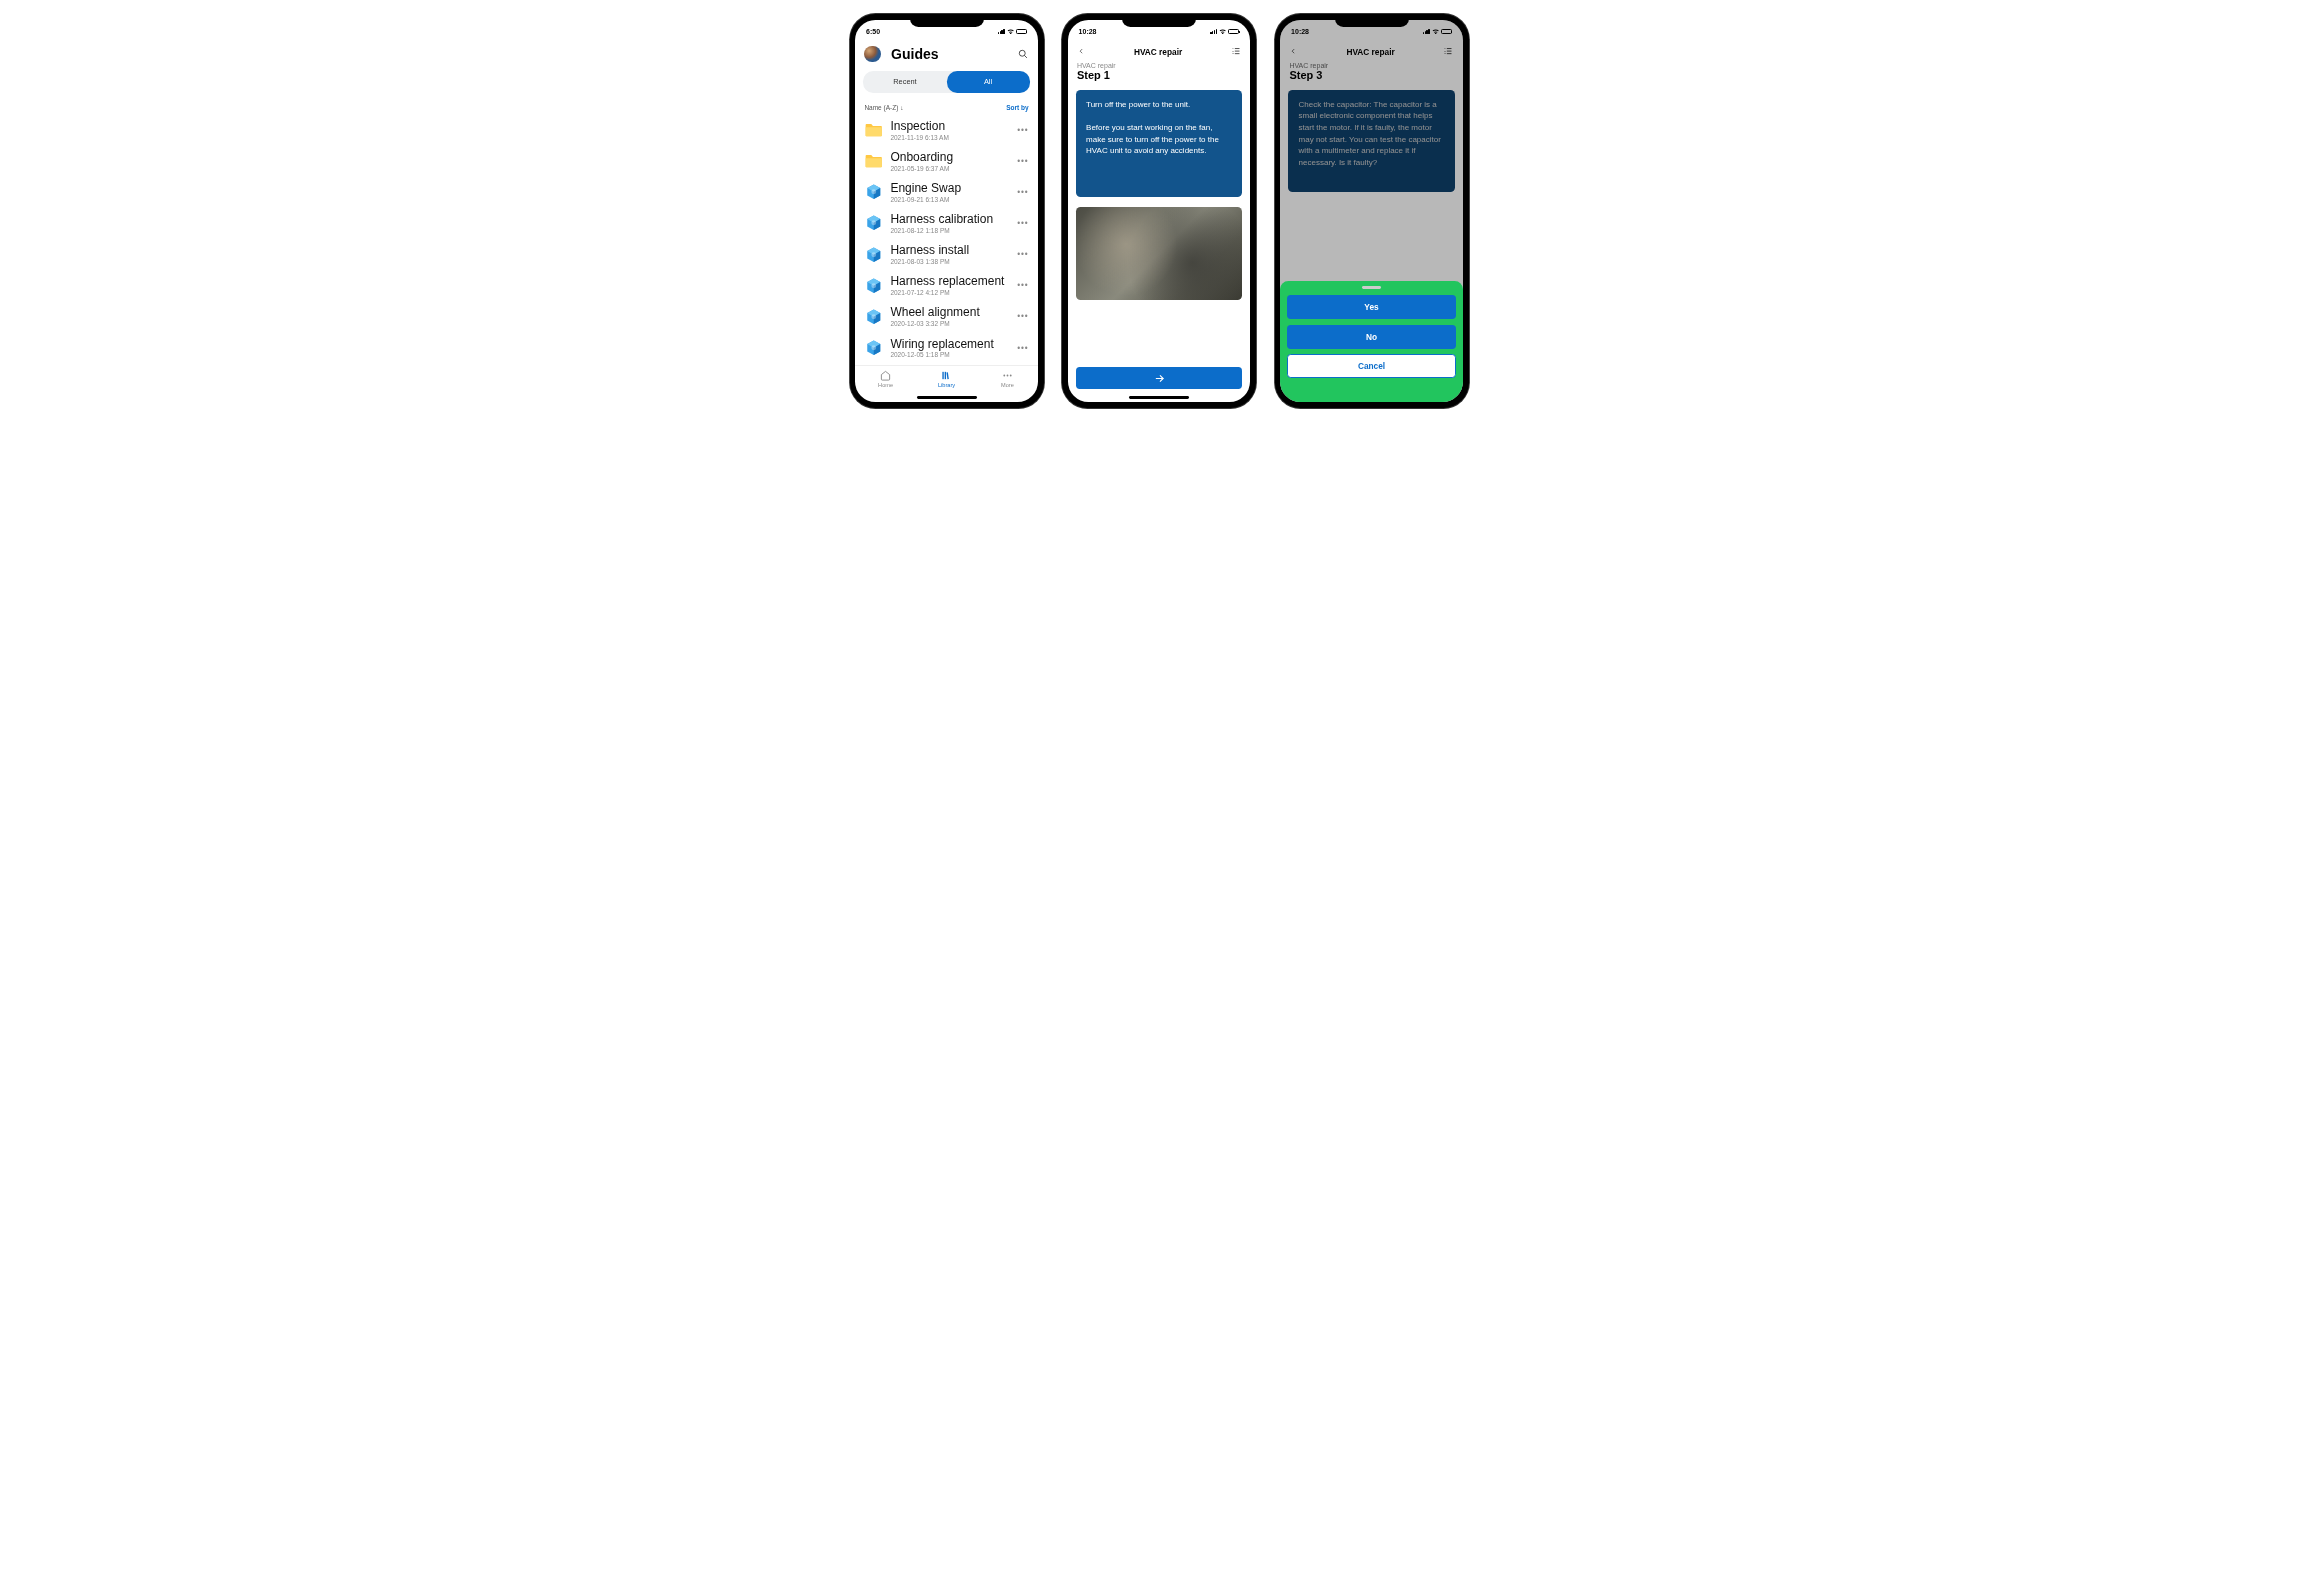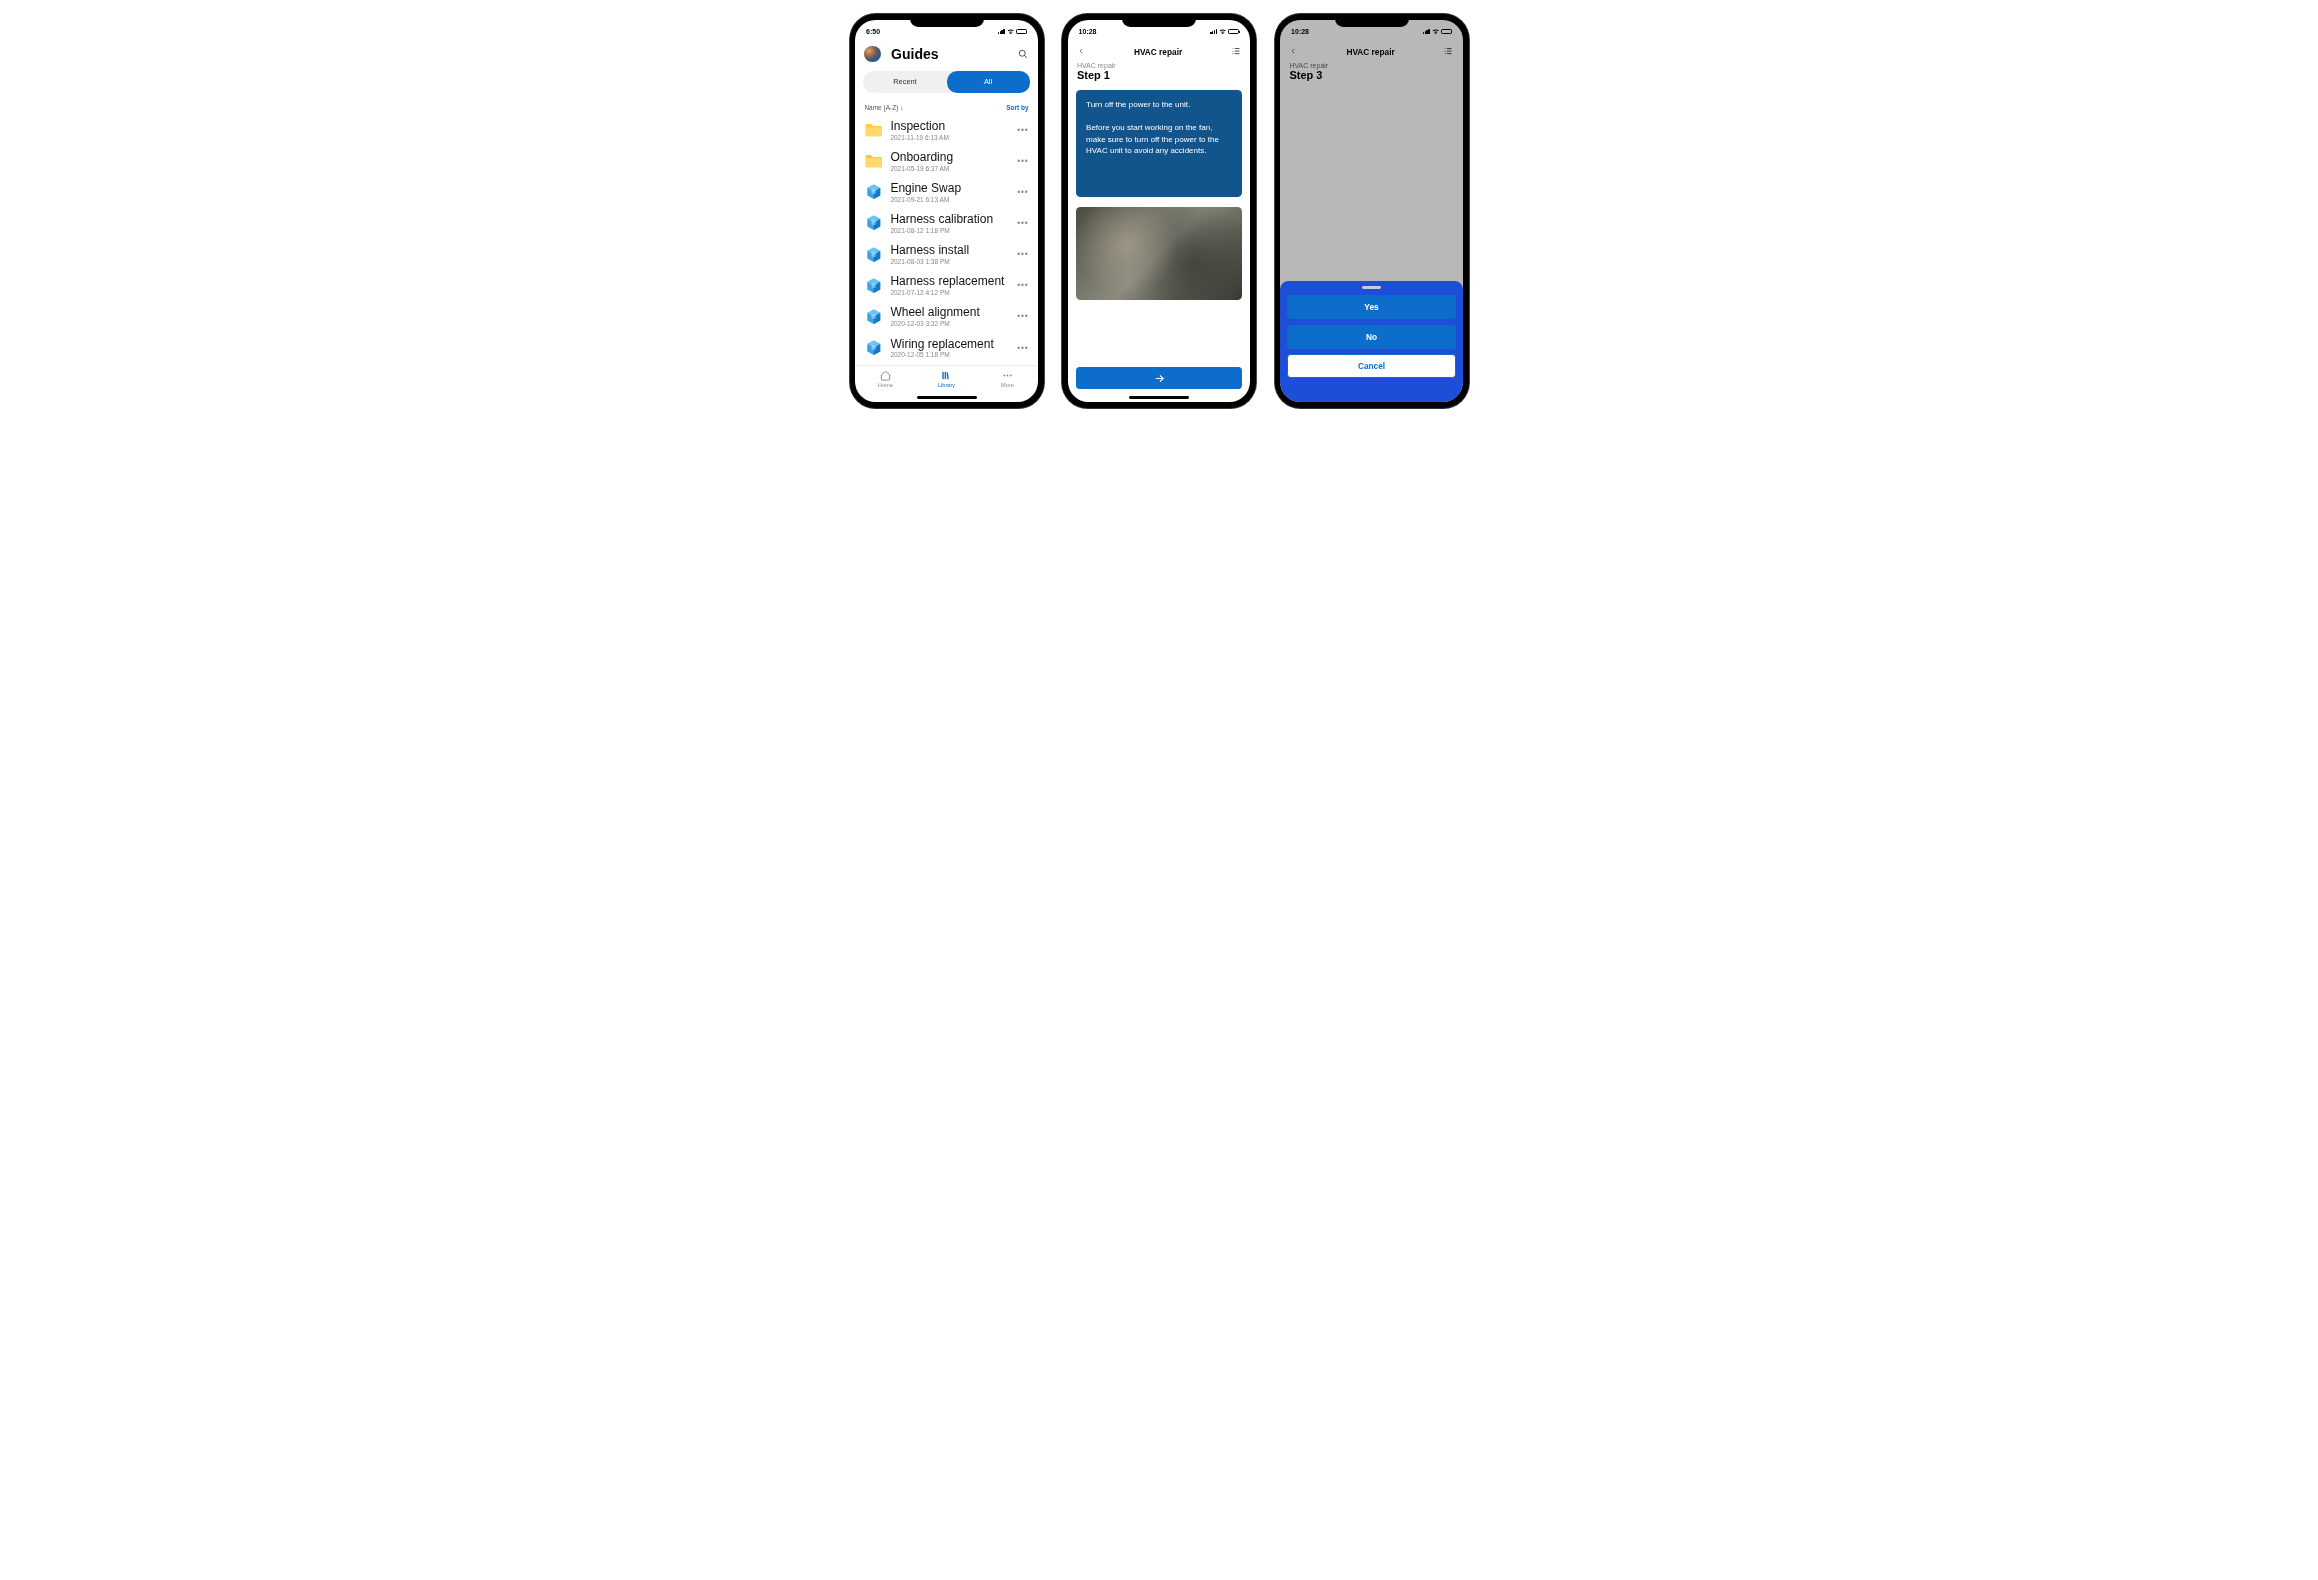--- a/index.html
+++ b/index.html
@@ -140,21 +140,21 @@
     margin:auto 8.3px 13px; height:22px; background:#0c6dca; border-radius:3.7px;
     display:flex; align-items:center; justify-content:center;
   }
   .next-btn svg { width:11px; height:11px; stroke:#fff; }
 
   
   .dim { position:absolute; inset:0; background:rgba(0,0,0,0.28); }
   .s3-content { filter: brightness(0.78); pointer-events:none; }
   .step-card-3 { min-height: 102px; white-space: normal; }
   .sheet {
-    position:absolute; bottom:0; left:0; right:0; background:#1d4ed8;
+    position:absolute; bottom:0; left:0; right:0; background:#22c55e;
     border-radius:8.3px 8.3px 0 0; padding:5.6px 6.5px 18.5px; z-index:50;
   }
   .grabber { width:18.5px; height:2.3px; background:#ccc; border-radius:1.4px; margin:0 auto 6.5px; }
   .sheet-btn {
     height:24px; border-radius:3.7px; display:flex; align-items:center; justify-content:center;
     font-size:8.3px; font-weight:600; margin-bottom:5.6px;
   }
   .btn-primary { background:#0c6dca; color:#fff; }
   .btn-outline { background:#fff; color:#0c6dca; border:0.7px solid #0c6dca; }
   .s3 .status-bar { filter: brightness(0.78); }
@@ -425,20 +425,23 @@
             <line x1="9" y1="6" x2="20" y2="6"></line>
             <line x1="9" y1="12" x2="20" y2="12"></line>
             <line x1="9" y1="18" x2="20" y2="18"></line>
             <text x="3" y="8" font-size="6" fill="#333" stroke="none">1</text>
             <text x="3" y="14" font-size="6" fill="#333" stroke="none">2</text>
             <text x="3" y="20" font-size="6" fill="#333" stroke="none">3</text>
           </svg>
       </div>
       <div class="breadcrumb">HVAC repair</div>
       <div class="step-title">Step 3</div>
+      <div class="step-card step-card-3">Check the capacitor: The capacitor is a small electronic component that helps start the motor. If it is faulty, the motor may not start. You can test the capacitor with a multimeter and replace it if necessary.
+
+Is it faulty?</div>
     </div>
 
     <div class="dim"></div>
 
     <div class="sheet">
       <div class="grabber"></div>
       <div class="sheet-btn btn-primary">Yes</div>
       <div class="sheet-btn btn-primary">No</div>
       <div class="sheet-btn btn-outline">Cancel</div>
     </div>

